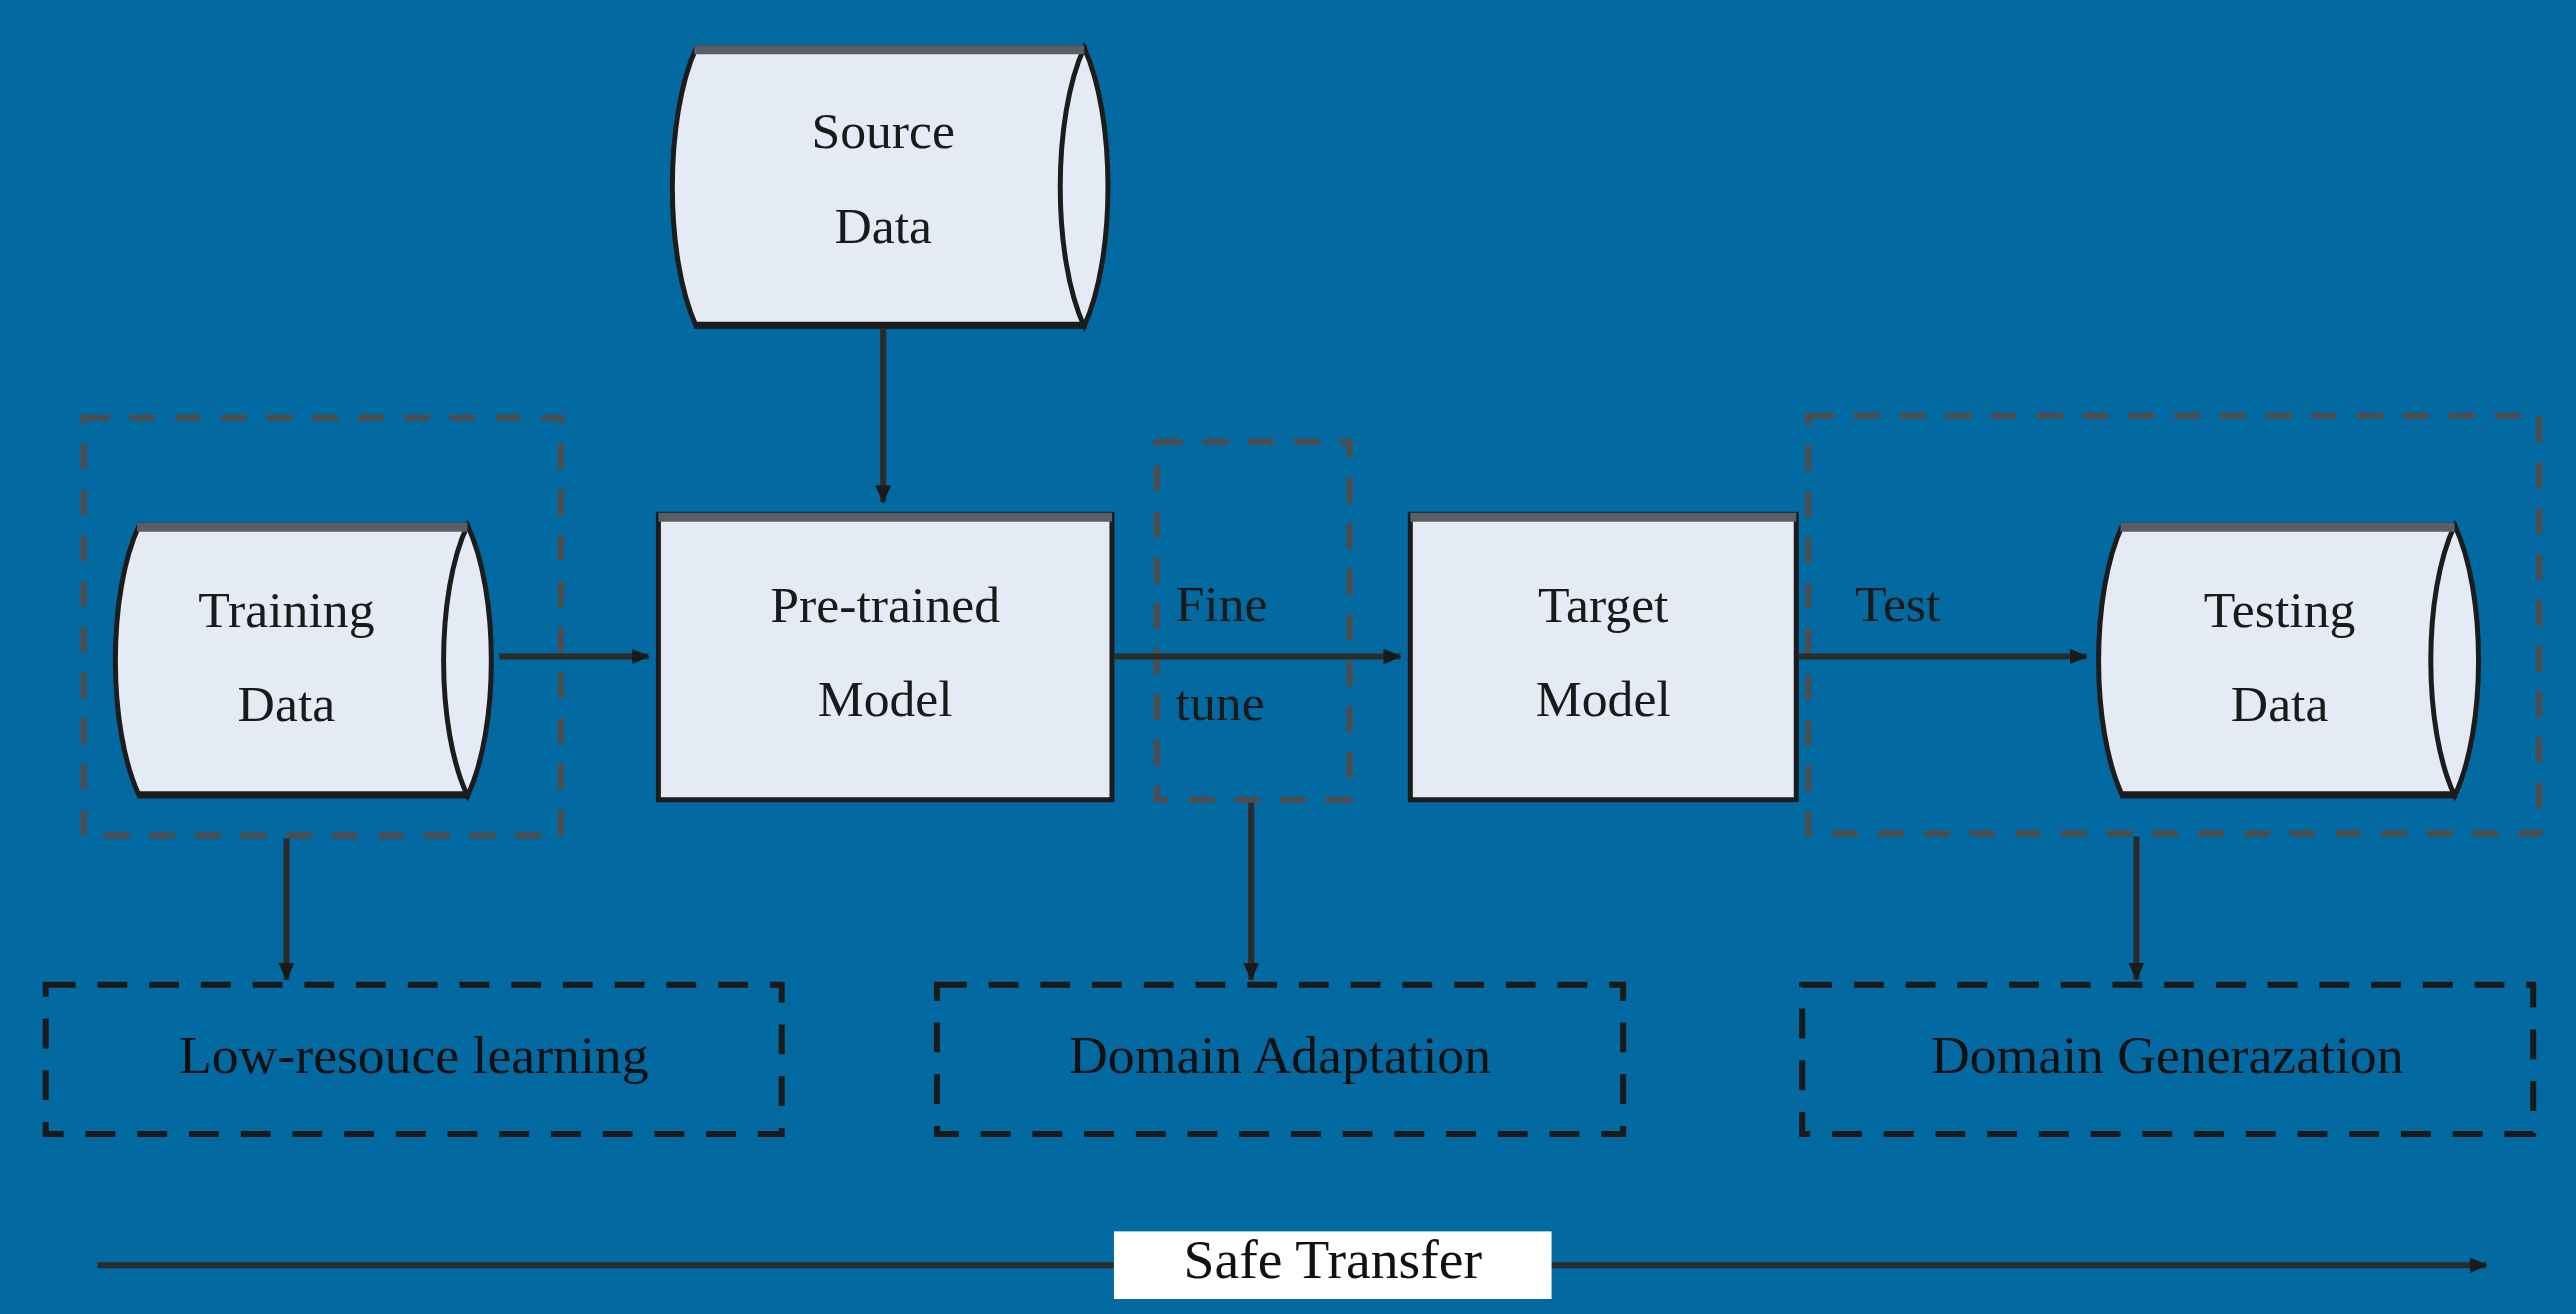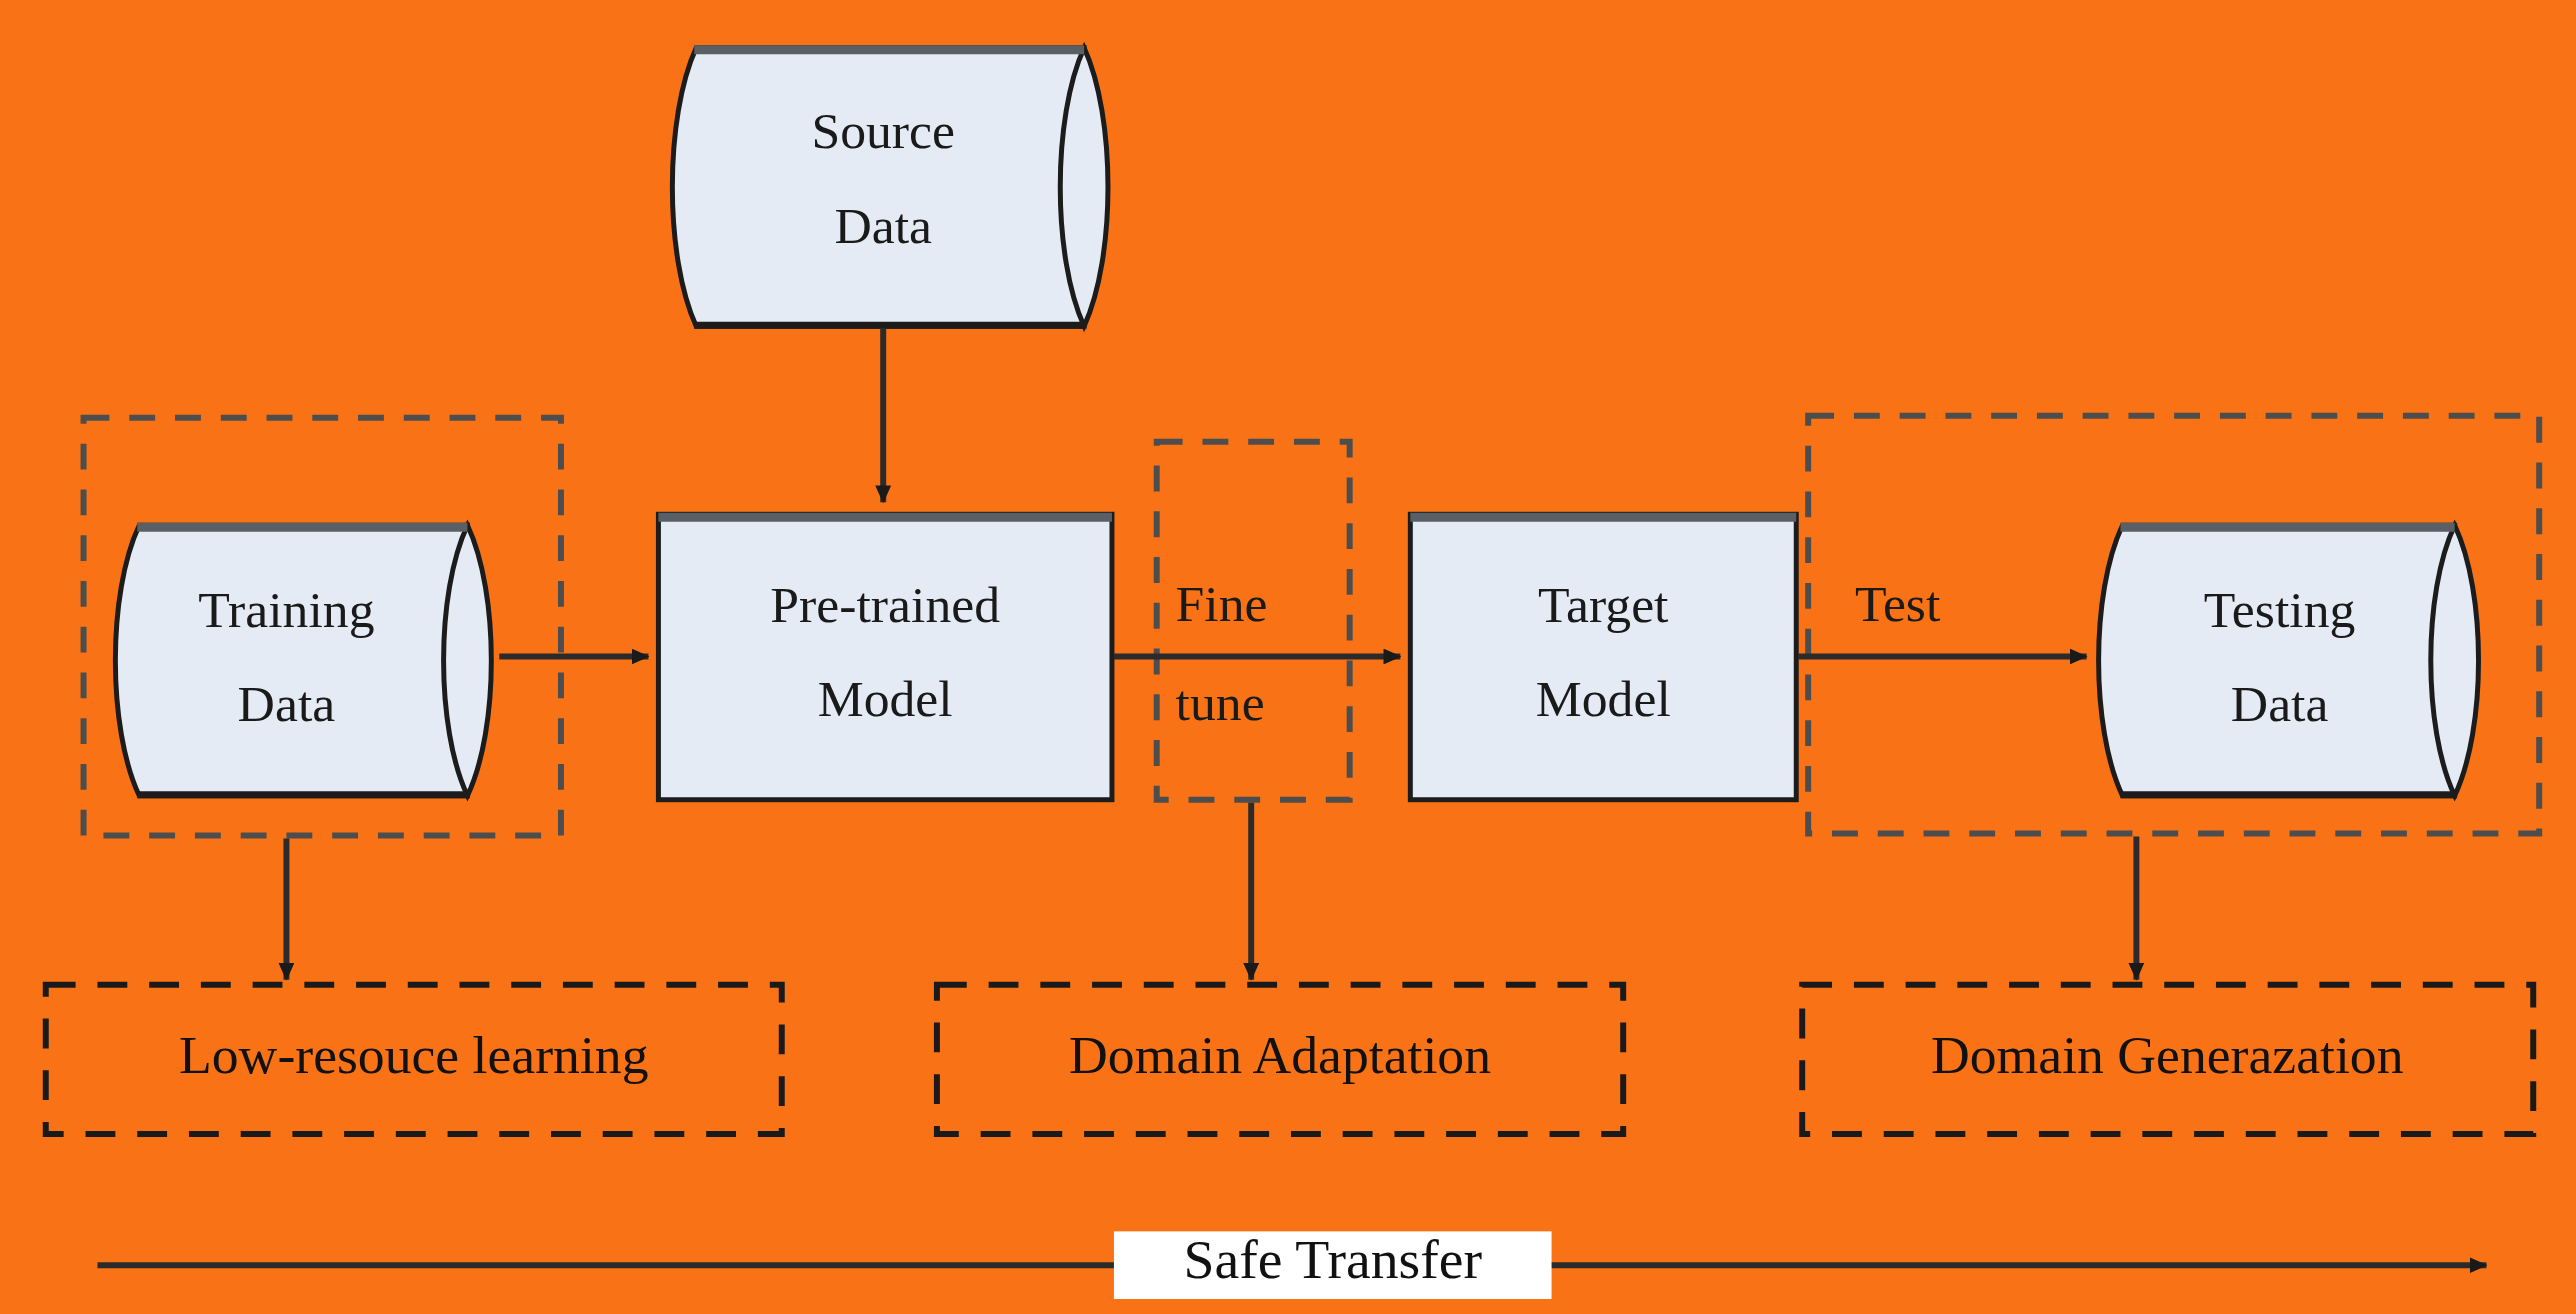--- a/index.html
+++ b/index.html
@@ -7,21 +7,21 @@
     padding: 0;
     background: #ffffff;
   }
   body {
     font-family: "Liberation Serif", serif;
   }
   #stage {
     position: relative;
     width: 2576px;
     height: 1315px;
-    background: #f97316;
+    background: #0369a1;
     overflow: hidden;
   }
   svg#diagram {
     position: absolute;
     left: 0;
     top: 0;
     width: 2576px;
     height: 1315px;
     display: block;
   }

